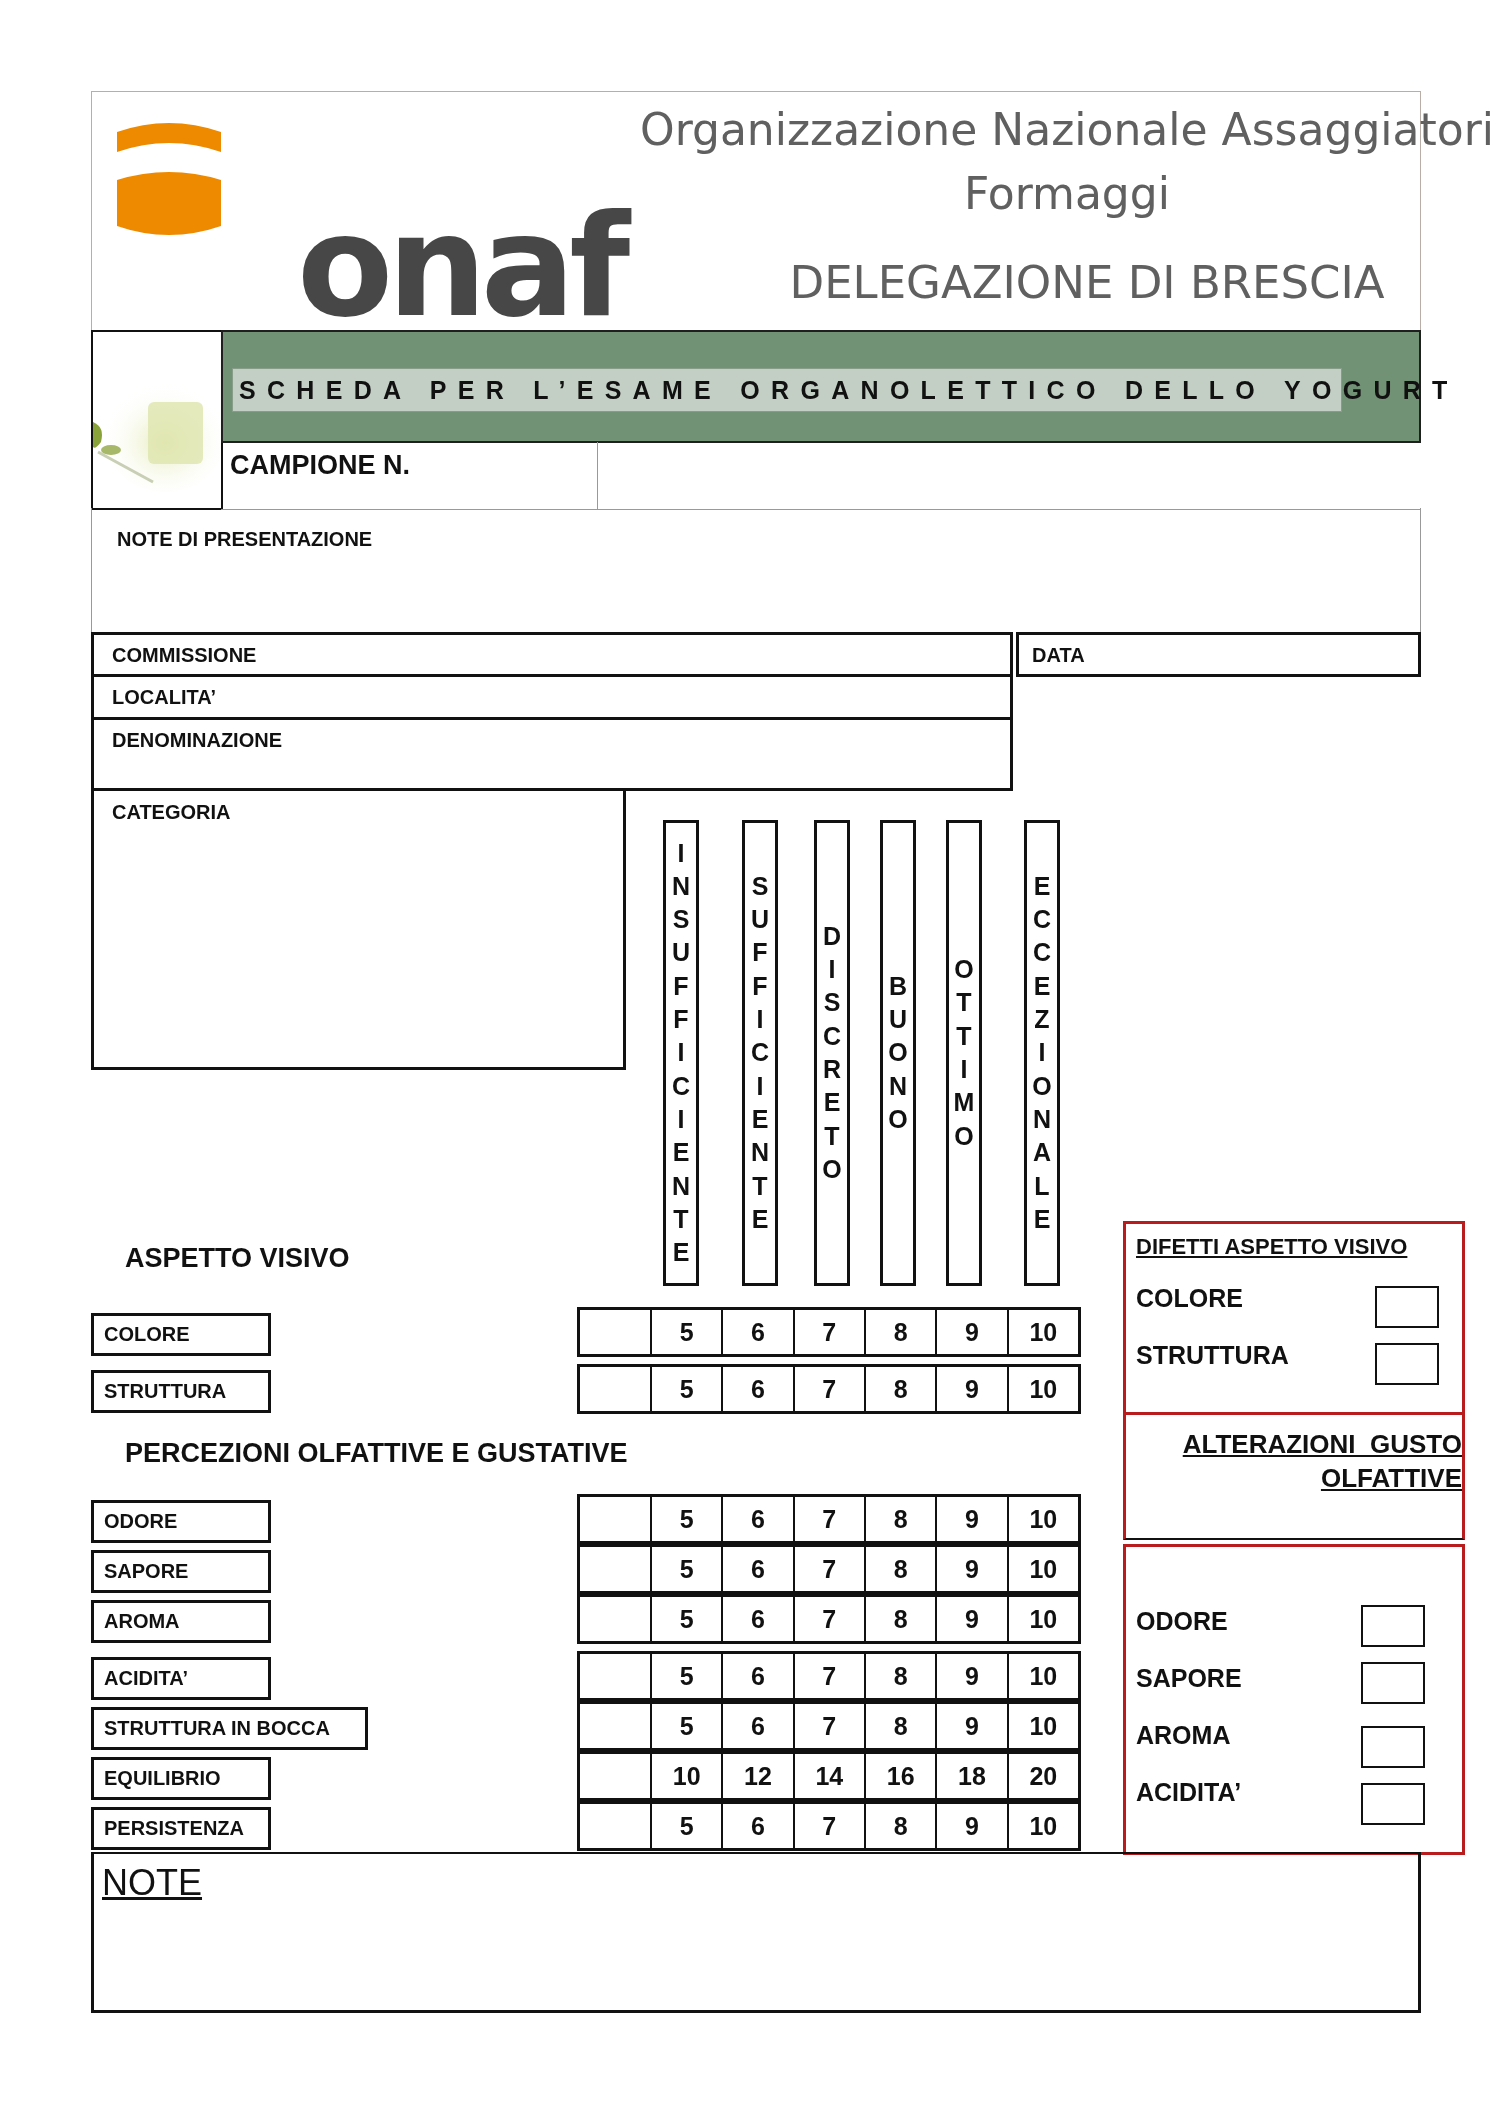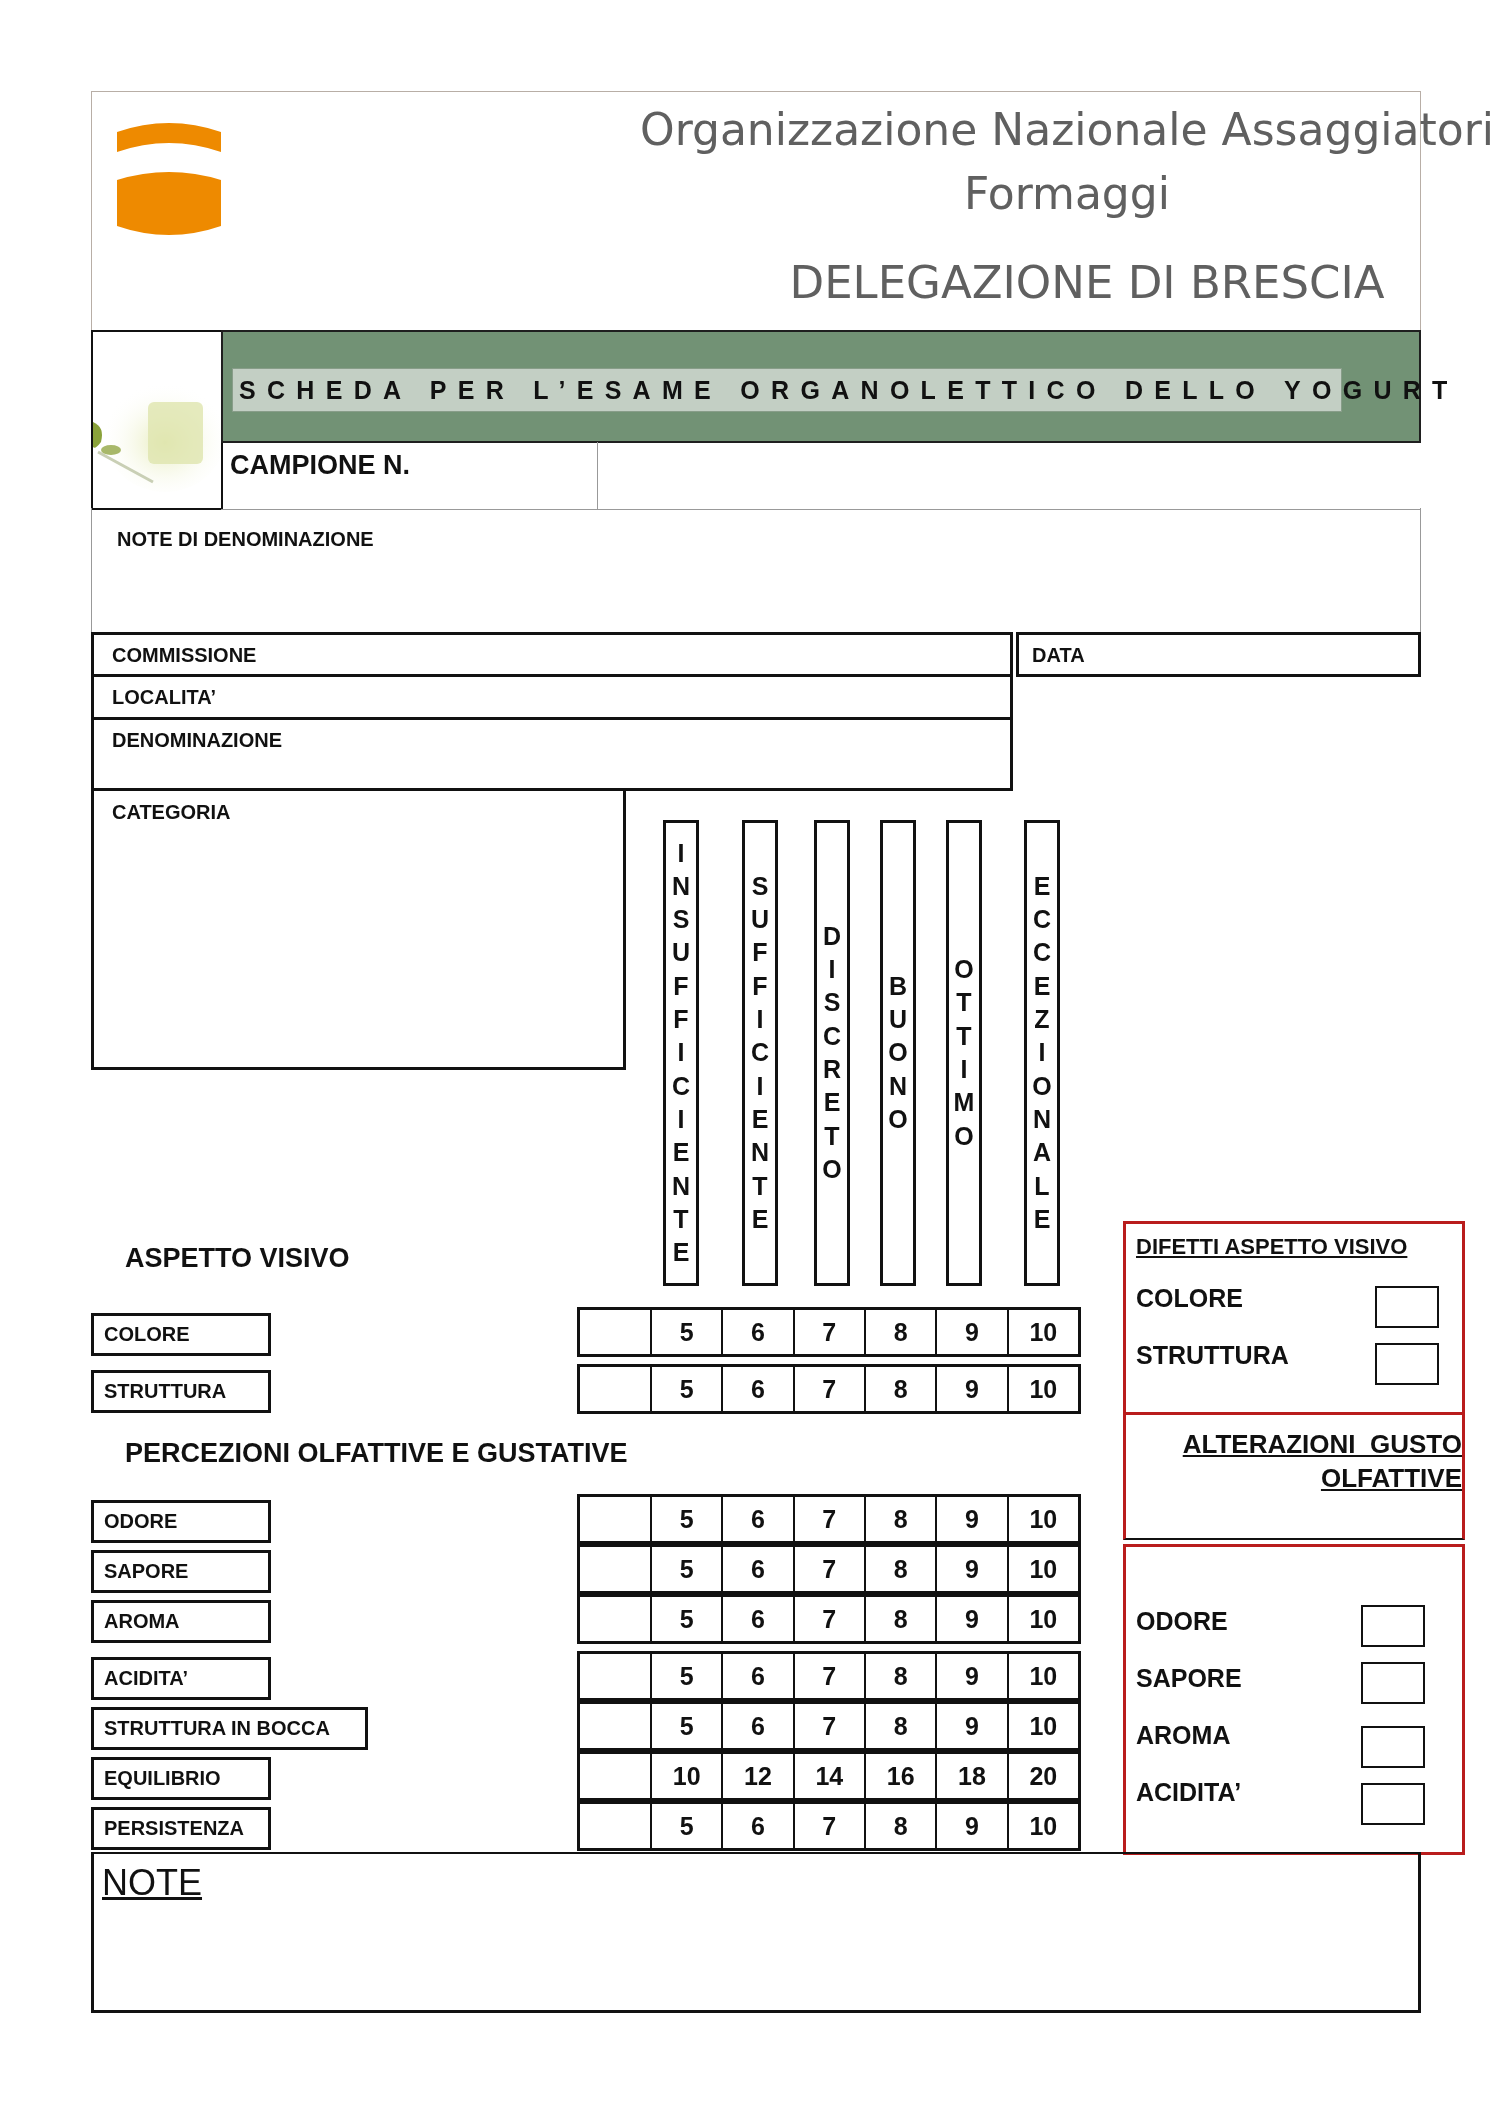--- a/index.html
+++ b/index.html
@@ -30,20 +30,21 @@
   .note-box{left:91px;top:1852px;width:1330px;height:161px;border:3px solid #111;border-top:2px solid #111;}
 </style>
 </head>
 <body>
 
 <div class="abs header">
   <svg class="logo-cup" style="left:22px;top:30px" width="110" height="120" viewBox="0 0 110 120">
     <path d="M3,10 Q55,-8 107,10 L107,30 Q55,12 3,30 Z" fill="#EE8A00"></path>
     <path d="M3,58 Q55,42 107,58 L107,104 Q55,122 3,104 Z" fill="#EE8A00"></path>
   </svg>
+  <div class="logo-text">onaf</div>
   <div class="org-line" style="top:12px;font-size:44px;">Organizzazione Nazionale Assaggiatori</div>
   <div class="org-line" style="top:76px;font-size:44px;">Formaggi</div>
   <div class="org-line" style="top:164px;font-size:45px;left:530px;">DELEGAZIONE DI BRESCIA</div>
 </div>
 
 <div class="abs img-box">
   <svg width="128" height="176" viewBox="0 0 128 176">
     <defs>
       <radialGradient id="g1" cx="50%" cy="55%" r="55%">
         <stop offset="0%" stop-color="#e6ebb8"></stop>
@@ -62,21 +63,21 @@
 <div class="abs banner">
   <div class="banner-inner">SCHEDA PER L’ESAME ORGANOLETTICO DELLO YOGURT</div>
 </div>
 
 <div class="abs campione">
   <div class="lbl" style="left:9px;top:8px;font-size:27px;">CAMPIONE N.</div>
 </div>
 <div class="abs campione-val"></div>
 
 <div class="abs note-pres">
-  <div class="lbl" style="left:25px;top:20px;">NOTE DI DENOMINAZIONE</div>
+  <div class="lbl" style="left:25px;top:20px;">NOTE DI PRESENTAZIONE</div>
 </div>
 
 <div class="abs box" style="left:91px;top:632px;width:922px;height:45px;">
   <div class="lbl" style="left:18px;top:9px;text-align:right;">COMMISSIONE</div>
 </div>
 <div class="abs box" style="left:1016px;top:632px;width:405px;height:45px;">
   <div class="lbl" style="left:13px;top:9px;">DATA</div>
 </div>
 <div class="abs box" style="left:91px;top:674px;width:922px;height:46px;">
   <div class="lbl" style="left:18px;top:9px;">LOCALITA’</div>

